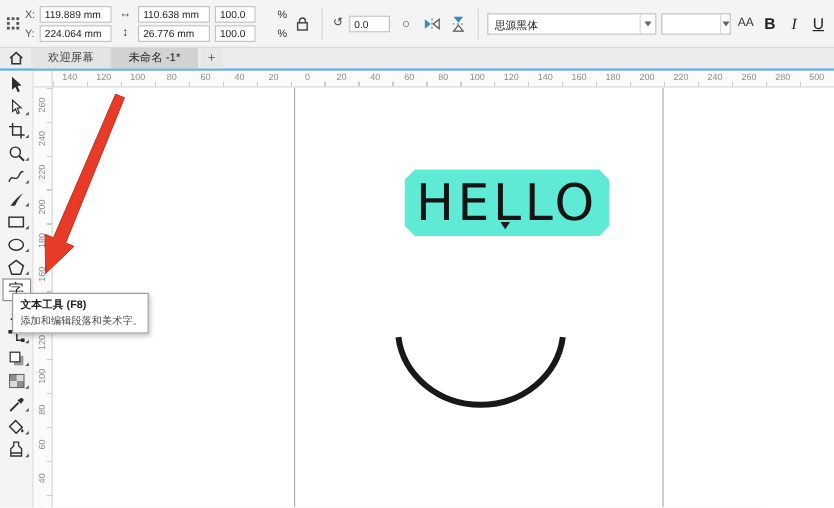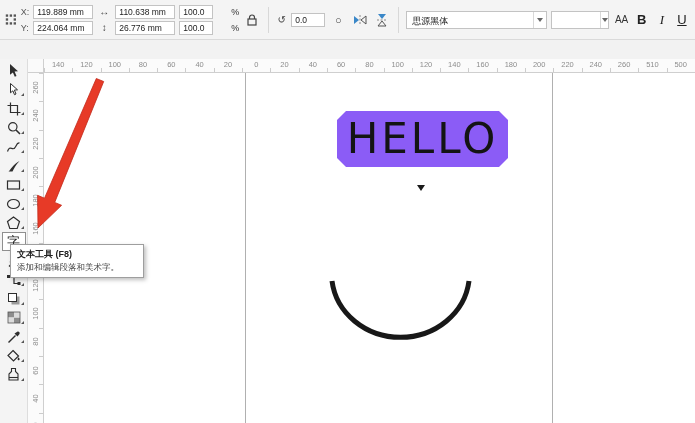--- a/index.html
+++ b/index.html
@@ -114,40 +114,40 @@
   
   .canvas {
     position:absolute; left:44px; top:73px; width:651px; height:350px;
     background:#ffffff; overflow:hidden;
   }
   .page-edge { position:absolute; top:0; bottom:0; width:1px; background:#b0b0b0; }
   .page-edge.left { left:201px; }
   .page-edge.right { left:508px; }
 
   .hello-select {
-    position:absolute; left:293px; top:38px; width:171px; height:56px;
-    background:#8b5cf6;
+    position:absolute; left:293px; top:68px; width:171px; height:56px;
+    background:#5eead4;
     clip-path:polygon(9px 0, calc(100% - 9px) 0, 100% 9px, 100% calc(100% - 9px),
                       calc(100% - 9px) 100%, 9px 100%, 0 calc(100% - 9px), 0 9px);
     display:flex; align-items:center; justify-content:center;
   }
   .hello-text {
     font-family:"DejaVu Sans", "Liberation Sans", sans-serif;
     font-size:42px; letter-spacing:3px; color:#141414; line-height:1;
   }
   .caret-marker {
     position:absolute; left:373px; top:112px; width:0; height:0;
     border-left:4px solid transparent; border-right:4px solid transparent;
     border-top:6px solid #1a1a1a;
   }
   .smile-svg { position:absolute; left:0; top:0; }
 
   
   .tooltip {
-    position:absolute; left:10px; top:244px; width:134px; z-index:40;
+    position:absolute; left:10px; top:244px; width:114px; z-index:40;
     background:#ffffff; border:1px solid #9e9e9e; box-shadow:2px 2px 4px rgba(0,0,0,.25);
     padding:3px 6px 4px;
   }
   .tt-title { font-size:9px; font-weight:bold; color:#222; line-height:13px; white-space:nowrap; }
   .tt-desc  { font-size:8.5px; color:#454545; line-height:12px; white-space:nowrap; }
 
   
   .red-arrow { position:absolute; left:0; top:0; z-index:50; pointer-events:none; }
 </style>
 </head>
@@ -237,20 +237,35 @@
       <span class="combo-text">100 pt</span>
       <span class="chev"></span>
     </div>
 
     <button class="fmt-btn aa">AA</button>
     <button class="fmt-btn bold">B</button>
     <button class="fmt-btn italic">I</button>
     <button class="fmt-btn underline">U</button>
   </div>
 
+  <div class="tab-bar">
+    <div class="home-btn">
+      <svg width="13" height="13" viewBox="0 0 14 14">
+        <path d="M1.5 7 L7 2 L12.5 7" fill="none" stroke="#333" stroke-width="1.4"></path>
+        <path d="M3.2 6.2 V12 H10.8 V6.2" fill="none" stroke="#333" stroke-width="1.4"></path>
+      </svg>
+    </div>
+    <div class="doc-tab">
+      <span>欢迎屏幕</span>
+    </div>
+    <div class="doc-tab active">
+      <span>未命名 -1*</span>
+    </div>
+    <div class="new-tab">+</div>
+  </div>
 
   <div class="toolbox">
     <button class="tool">
       <svg width="14" height="15" viewBox="0 0 14 15">
         <path d="M3 1 L11 8.2 L7.6 8.6 L9.5 13 L7.8 13.8 L5.9 9.4 L3 11.8 Z" fill="#2e2e2e"></path>
       </svg>
     </button>
     <button class="tool fly">
       <svg width="14" height="15" viewBox="0 0 14 15">
         <path d="M3.5 1.5 L10.5 7.8 L7.4 8.1 L9 12 L7.5 12.7 L5.9 8.8 L3.5 10.8 Z" fill="#fff" stroke="#2e2e2e" stroke-width="1"></path>
@@ -358,21 +373,21 @@
       <span class="hnum">80</span>
       <span class="hnum">100</span>
       <span class="hnum">120</span>
       <span class="hnum">140</span>
       <span class="hnum">160</span>
       <span class="hnum">180</span>
       <span class="hnum">200</span>
       <span class="hnum">220</span>
       <span class="hnum">240</span>
       <span class="hnum">260</span>
-      <span class="hnum">510</span>
+      <span class="hnum">280</span>
       <span class="hnum">500</span>
     </div>
   <div class="ruler-v">
       <div class="vslot">
         <span>260</span>
       </div>
       <div class="vslot">
         <span>240</span>
       </div>
       <div class="vslot">

